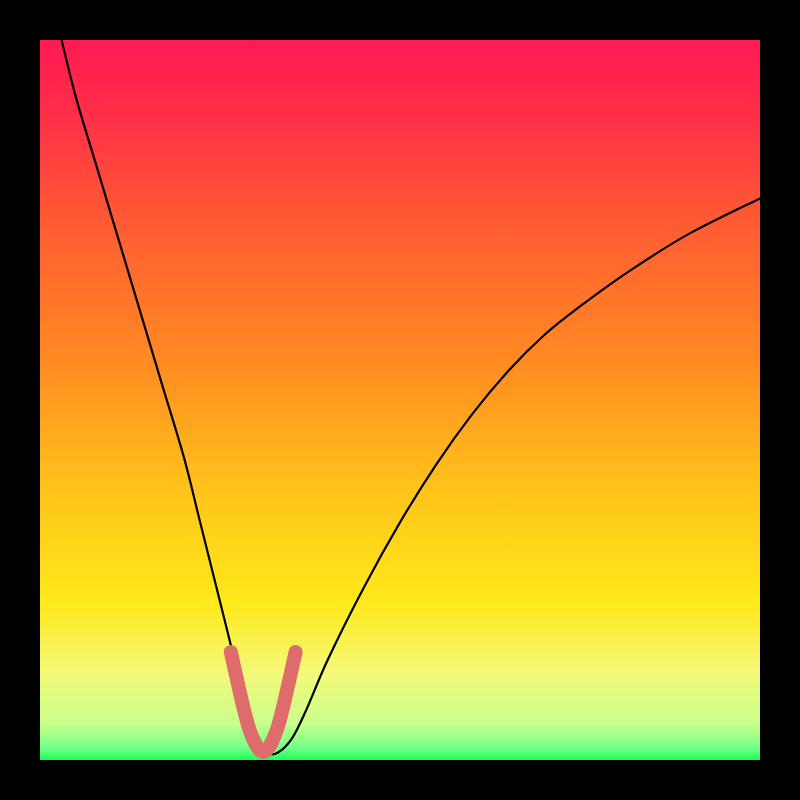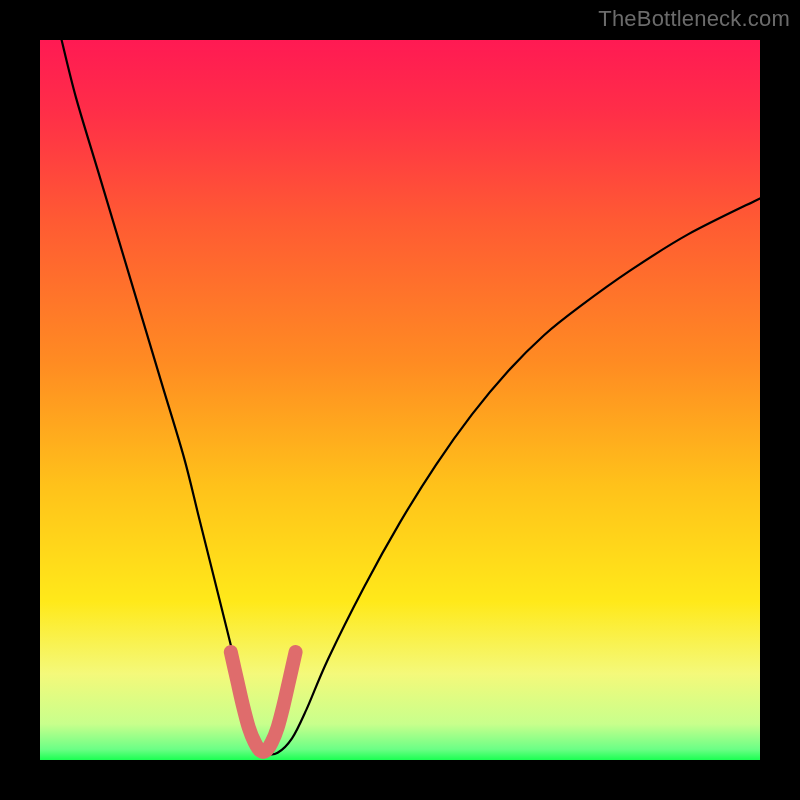--- a/index.html
+++ b/index.html
@@ -75,15 +75,14 @@
       </defs>
       <rect x="0" y="0" width="720" height="720" fill="url(#bg-grad)"></rect>
     </svg>
 
     <svg class="curves" viewBox="0 0 720 720" preserveAspectRatio="none">
       <path id="main-curve" fill="none" stroke-width="2.2" stroke-linecap="round" stroke-linejoin="round" stroke="#000000" d="M 21.60 0.00 C 24.00 9.60, 30.00 36.00, 36.00 57.60 C 42.00 79.20, 50.40 105.60, 57.60 129.60 C 64.80 153.60, 72.00 177.60, 79.20 201.60 C 86.40 225.60, 93.60 249.60, 100.80 273.60 C 108.00 297.60, 115.20 321.60, 122.40 345.60 C 129.60 369.60, 138.00 396.00, 144.00 417.60 C 150.00 439.20, 153.60 456.00, 158.40 475.20 C 163.20 494.40, 168.00 513.60, 172.80 532.80 C 177.60 552.00, 183.00 573.60, 187.20 590.40 C 191.40 607.20, 194.40 620.40, 198.00 633.60 C 201.60 646.80, 205.80 658.80, 208.80 669.60 C 211.80 680.40, 213.00 691.20, 216.00 698.40 C 219.00 705.60, 223.20 710.40, 226.80 712.80 C 230.40 715.20, 233.40 715.20, 237.60 712.80 C 241.80 710.40, 247.20 705.60, 252.00 698.40 C 256.80 691.20, 260.40 682.80, 266.40 669.60 C 272.40 656.40, 278.40 639.60, 288.00 619.20 C 297.60 598.80, 312.00 570.00, 324.00 547.20 C 336.00 524.40, 348.00 502.80, 360.00 482.40 C 372.00 462.00, 384.00 442.80, 396.00 424.80 C 408.00 406.80, 420.00 390.00, 432.00 374.40 C 444.00 358.80, 456.00 344.40, 468.00 331.20 C 480.00 318.00, 492.00 306.00, 504.00 295.20 C 516.00 284.40, 525.60 277.20, 540.00 266.40 C 554.40 255.60, 572.40 242.40, 590.40 230.40 C 608.40 218.40, 626.40 206.40, 648.00 194.40 C 669.60 182.40, 708.00 164.40, 720.00 158.40"></path>
       <path id="accent-curve" fill="none" stroke-width="14" stroke-linecap="round" stroke-linejoin="round" stroke="#df6c6c" d="M 190.80 612.00 C 191.88 616.80, 195.24 631.80, 197.28 640.80 C 199.32 649.80, 201.12 658.20, 203.04 666.00 C 204.96 673.80, 206.88 681.60, 208.80 687.60 C 210.72 693.60, 212.64 698.16, 214.56 702.00 C 216.48 705.84, 218.40 709.20, 220.32 710.64 C 222.24 712.08, 224.16 712.08, 226.08 710.64 C 228.00 709.20, 229.92 705.84, 231.84 702.00 C 233.76 698.16, 235.68 693.60, 237.60 687.60 C 239.52 681.60, 241.44 673.80, 243.36 666.00 C 245.28 658.20, 247.08 649.80, 249.12 640.80 C 251.16 631.80, 254.52 616.80, 255.60 612.00"></path>
     </svg>
   </div>
 
-  <div class="watermark">TheBottleneck.com</div>
 
 </div>
 
 </body></html>

